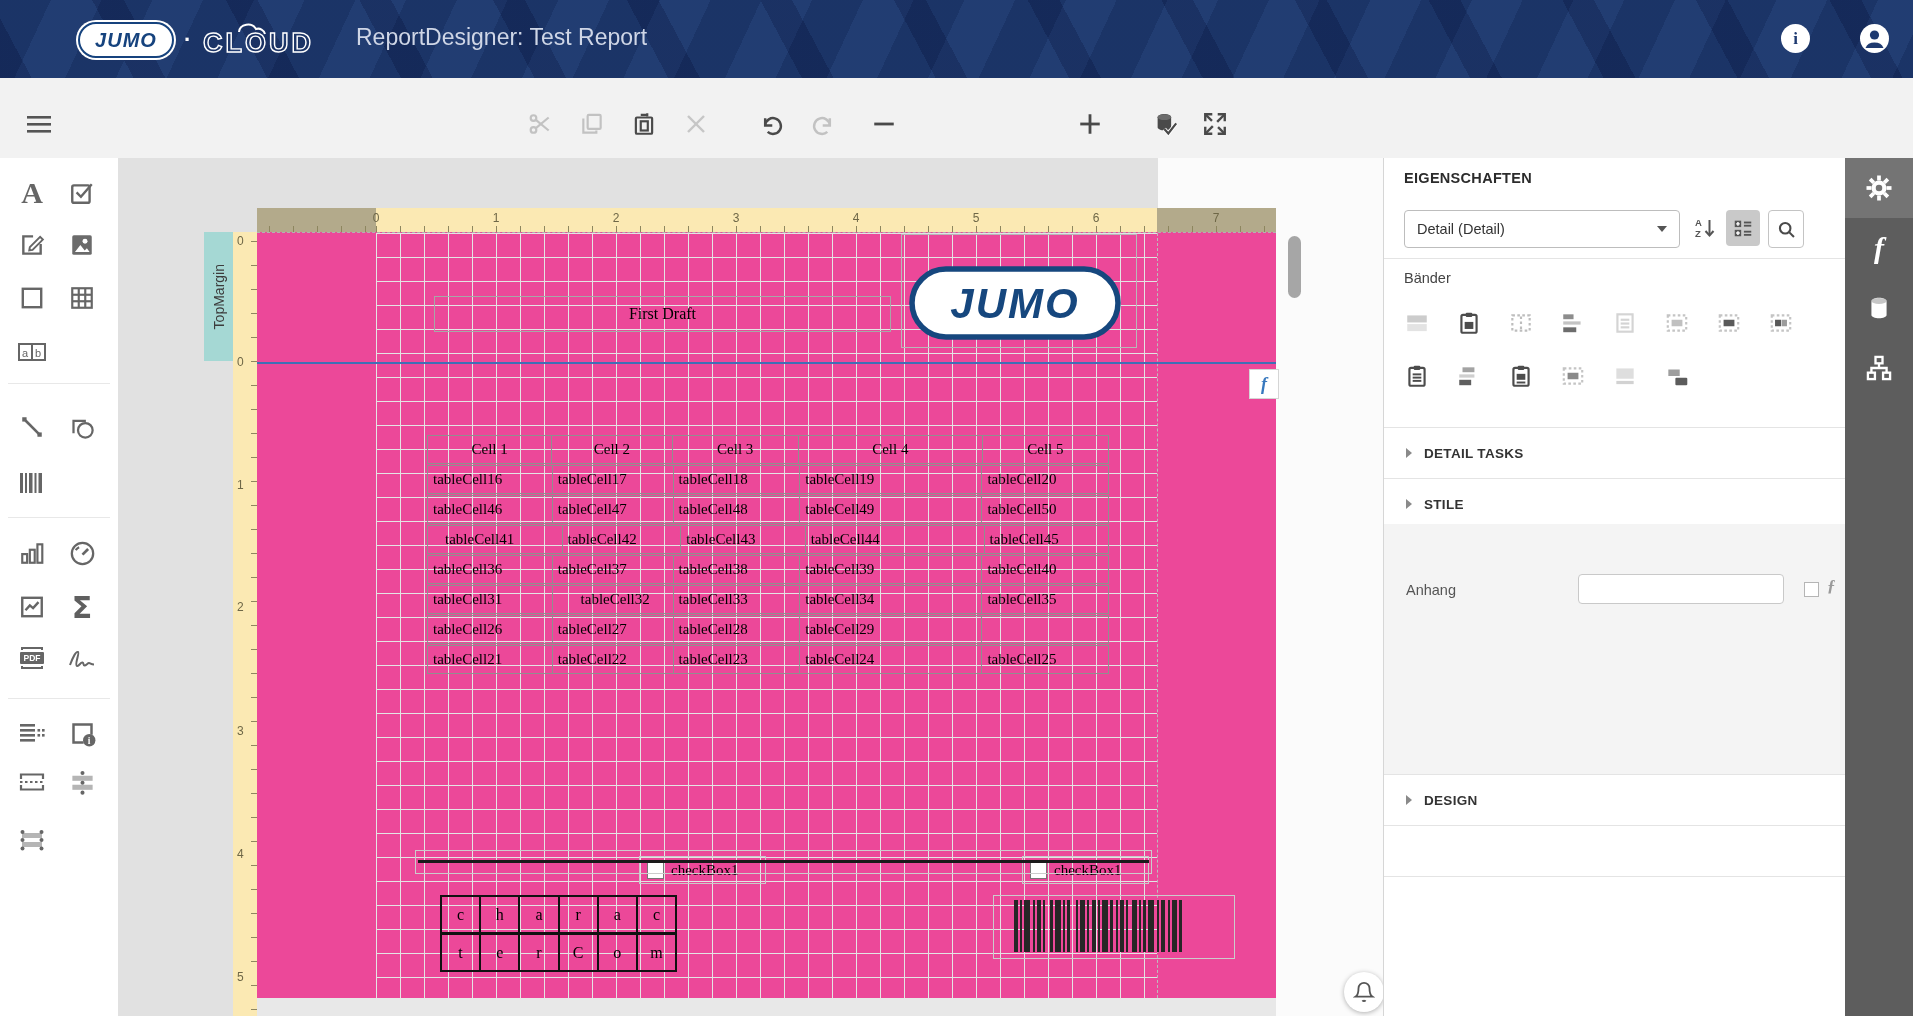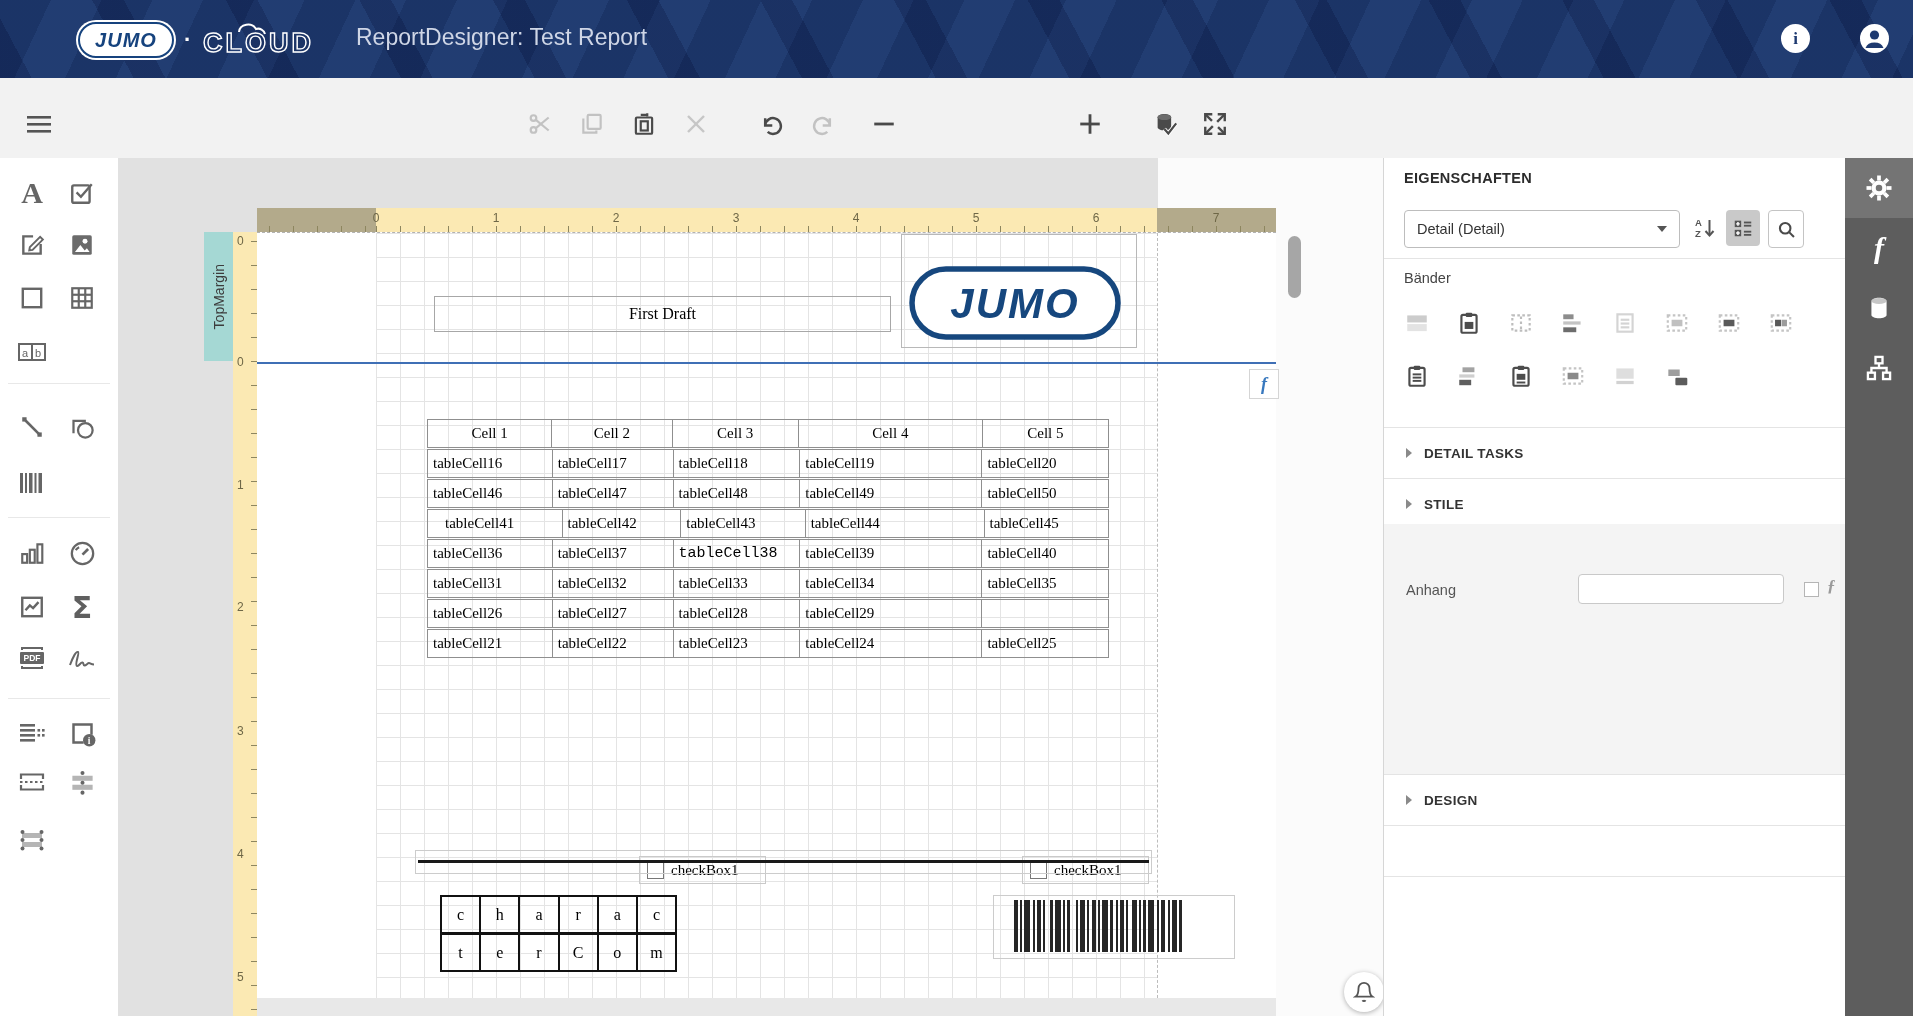--- a/index.html
+++ b/index.html
@@ -61,35 +61,35 @@
   .h-ruler::after{content:"";position:absolute;left:0;right:0;bottom:0;height:6px;
     background-image:repeating-linear-gradient(90deg,#8d865f 0 1px,transparent 1px 24px);background-position:119px 0;}
   .h-num{position:absolute;top:3px;font-size:12px;color:#6e6747;transform:translateX(-50%);}
   .v-ruler{position:absolute;left:115px;top:74px;width:24px;height:784px;background:#fbe9b3;}
   .v-ruler::after{content:"";position:absolute;top:0;bottom:0;right:0;width:6px;
     background-image:repeating-linear-gradient(180deg,#8d865f 0 1px,transparent 1px 24px);background-position:0 9px;}
   .v-num{position:absolute;left:4px;font-size:12px;color:#6e6747;transform:translateY(-50%);}
   .top-margin-band{position:absolute;left:86px;top:74px;width:29px;height:129px;background:#a5d8d4;
     display:flex;align-items:center;justify-content:center;}
   .top-margin-band span{writing-mode:vertical-rl;transform:rotate(180deg);font-size:14px;color:#3c3c3c;}
-  .page{position:absolute;left:139px;top:74px;width:1019px;height:784px;background:#ffffff;border-top:1px dashed #b2b2b2;}
+  .page{position:absolute;left:139px;top:74px;width:1019px;height:784px;background:#ec4899;border-top:1px dashed #b2b2b2;}
   .grid-area{position:absolute;left:119px;top:0;width:781px;height:765px;
     background-image:linear-gradient(#e4e4e4 1px,transparent 1px),linear-gradient(90deg,#e4e4e4 1px,transparent 1px);
     background-size:24px 24px;}
   .page-bottom-strip{position:absolute;left:0;top:765px;width:1019px;height:19px;background:#e8e8e8;}
   .margin-dash-right{position:absolute;left:900px;top:0;width:1px;height:765px;border-left:1px dashed #bcbcbc;}
   .band-line{position:absolute;left:0;top:129px;width:1019px;height:2px;background:#3f6fb5;}
   
   .rep{position:absolute;font-family:"Liberation Serif",serif;color:#000;}
   .first-draft{left:177px;top:63px;width:455px;height:34px;border:1px solid #a7a7a7;
     display:flex;align-items:center;justify-content:center;font-size:16px;}
   .logo-box{left:644px;top:1px;width:234px;height:112px;border:1px solid #b8b8b8;}
   .fx-badge{left:992px;top:136px;width:28px;height:28px;background:#fff;border:1px solid #d5d5d5;
     display:flex;align-items:center;justify-content:center;color:#3878be;font-size:18px;font-weight:bold;font-style:italic;}
-  .report-table{left:171px;top:187px;width:680px;}
+  .report-table{left:171px;top:203px;width:680px;}
   .trow{display:flex;height:27px;outline:1px solid #8f8f8f;margin-bottom:3px;background:transparent;}
   .tcell{border-right:1px solid #8f8f8f;font-size:15px;line-height:27px;padding-left:5px;overflow:hidden;white-space:nowrap;}
   .tcell:last-child{border-right:none;}
   .thead .tcell{text-align:center;padding-left:0;}
   .cb-el{border:1px solid #c9c9c9;height:26px;width:125px;display:flex;align-items:center;}
   .cb-sq{width:15px;height:15px;border:1.5px solid #777;background:#fff;margin:0 7px 0 7px;flex:none;}
   .cb-el span{font-size:15px;}
   .line-el{left:158px;top:617px;width:735px;height:22px;border:1px solid #cccccc;}
   .line-el .ln{position:absolute;left:2px;right:2px;top:9px;height:3px;background:#1a1a1a;}
   .comb{left:183px;top:662px;width:233px;height:73px;border:2px solid #111;}
@@ -506,27 +506,27 @@
         <div class="trow">
           <div class="tcell" style="width: 124px; margin-left: 12px;">tableCell41</div>
           <div class="tcell" style="width: 120px;">tableCell42</div>
           <div class="tcell" style="width: 126px;">tableCell43</div>
           <div class="tcell" style="width: 184px;">tableCell44</div>
           <div class="tcell" style="width: 126px;">tableCell45</div>
         </div>
         <div class="trow">
           <div class="tcell" style="width: 124px;">tableCell36</div>
           <div class="tcell" style="width: 120px;">tableCell37</div>
-          <div class="tcell" style="width: 126px; font-family: Liberation Mono, monospace;">tableCell38</div>
+          <div class="tcell" style="width: 126px;">tableCell38</div>
           <div class="tcell" style="width: 184px;">tableCell39</div>
           <div class="tcell" style="width: 126px;">tableCell40</div>
         </div>
         <div class="trow">
           <div class="tcell" style="width: 124px;">tableCell31</div>
-          <div class="tcell" style="width: 120px;">tableCell32</div>
+          <div class="tcell" style="width: 120px; text-align: center;">tableCell32</div>
           <div class="tcell" style="width: 126px;">tableCell33</div>
           <div class="tcell" style="width: 184px;">tableCell34</div>
           <div class="tcell" style="width: 126px;">tableCell35</div>
         </div>
         <div class="trow">
           <div class="tcell" style="width: 124px;">tableCell26</div>
           <div class="tcell" style="width: 120px;">tableCell27</div>
           <div class="tcell" style="width: 126px;">tableCell28</div>
           <div class="tcell" style="width: 184px;">tableCell29</div>
           <div class="tcell" style="width: 126px; margin-top: 20px;">tableCell30</div>

